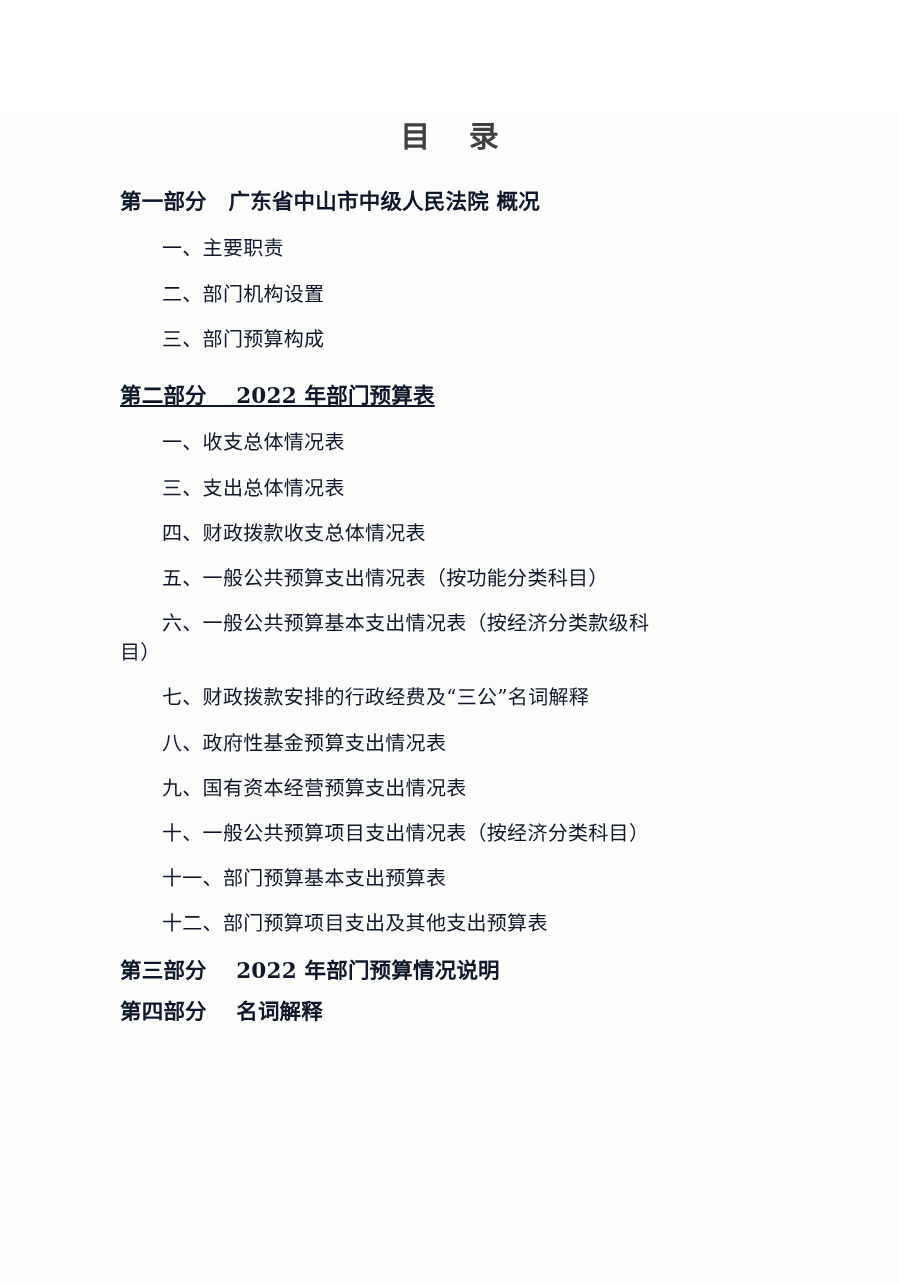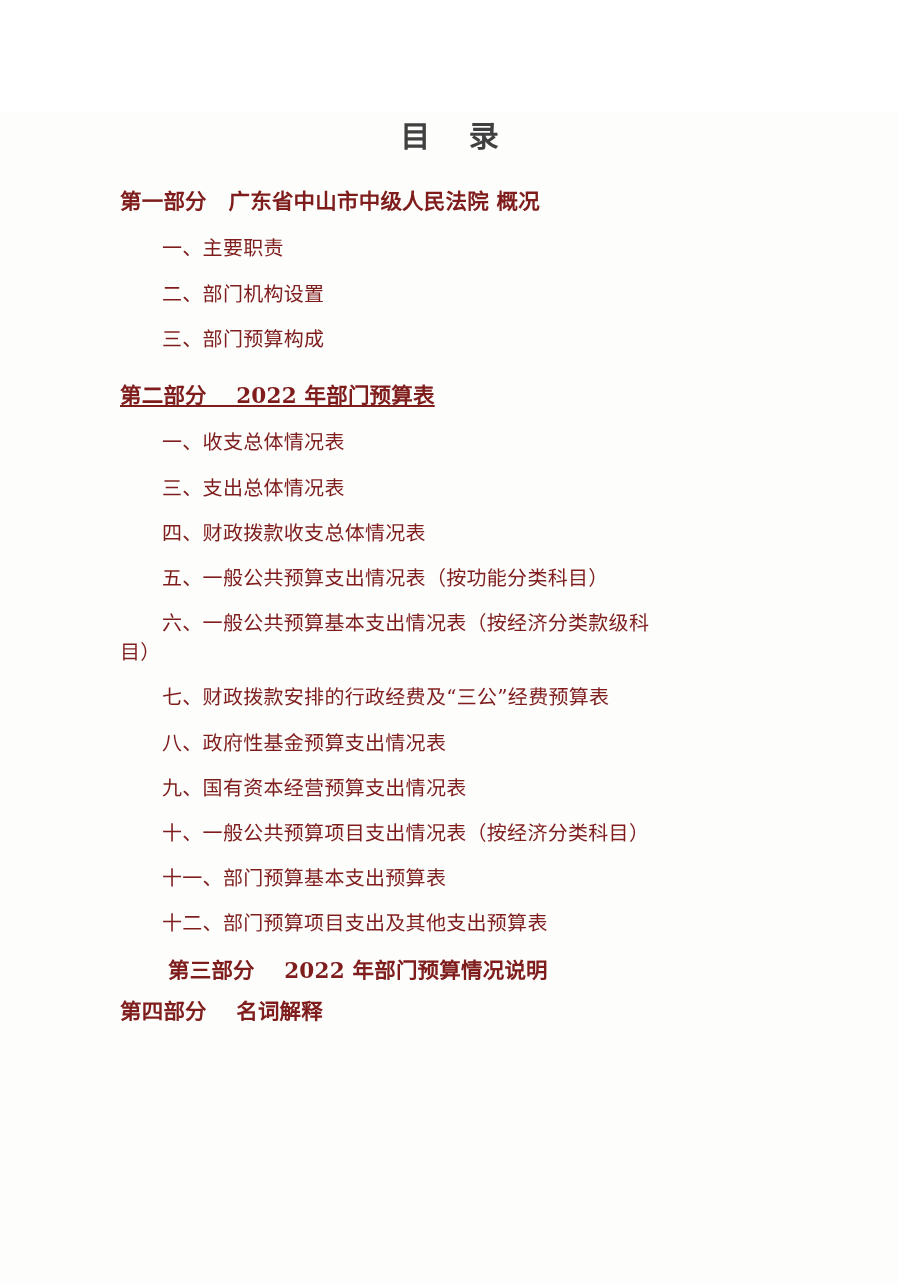--- a/index.html
+++ b/index.html
@@ -33,21 +33,21 @@
     font-family: "DejaVu Serif", "Liberation Serif", serif;
   }
   .toc {
     margin: 30px 0 0 0;
     padding: 0 60px 0 120px;
   }
   .toc-entry {
     font-size: 21px;
     line-height: 1.46;
     margin: 0 0 16px 0;
-    color: #7f1d1d;
+    color: #0f172a;
     white-space: pre-wrap;
   }
   .toc-entry.part {
     font-weight: 700;
     font-size: 21.5px;
     font-family: "DejaVu Serif", "Liberation Serif", serif;
     margin-bottom: 17px;
     letter-spacing: 0.2px;
   }
   .toc-entry.item {
@@ -63,21 +63,20 @@
   .toc-entry.item .cont {
     display: block;
     margin-left: -42px;
   }
   .toc-entry.part.spaced {
     margin-top: 26px;
     text-decoration: underline;
   }
   .toc-entry.part.tight {
     margin-bottom: 10px;
-    margin-left: 48px;
   }
 </style>
 </head>
 <body>
 
 <div class="page">
 
   <h1 class="doc-title">目  录</h1>
 
   <div class="toc">
@@ -90,21 +89,21 @@
 
     <p class="toc-entry part spaced">第二部分　 2022 年部门预算表</p>
 
     <p class="toc-entry item">一、收支总体情况表</p>
     <p class="toc-entry item">三、支出总体情况表</p>
     <p class="toc-entry item">四、财政拨款收支总体情况表</p>
     <p class="toc-entry item">五、一般公共预算支出情况表（按功能分类科目）</p>
 
     <p class="toc-entry item wrap"><span>六、一般公共预算基本支出情况表（按经济分类款级科</span><span class="cont">目）</span></p>
 
-    <p class="toc-entry item">七、财政拨款安排的行政经费及“三公”经费预算表</p>
+    <p class="toc-entry item">七、财政拨款安排的行政经费及“三公”名词解释</p>
     <p class="toc-entry item">八、政府性基金预算支出情况表</p>
     <p class="toc-entry item">九、国有资本经营预算支出情况表</p>
     <p class="toc-entry item">十、一般公共预算项目支出情况表（按经济分类科目）</p>
     <p class="toc-entry item">十一、部门预算基本支出预算表</p>
     <p class="toc-entry item">十二、部门预算项目支出及其他支出预算表</p>
 
     <p class="toc-entry part tight">第三部分　 2022 年部门预算情况说明</p>
     <p class="toc-entry part">第四部分　 名词解释</p>
 
   </div>

